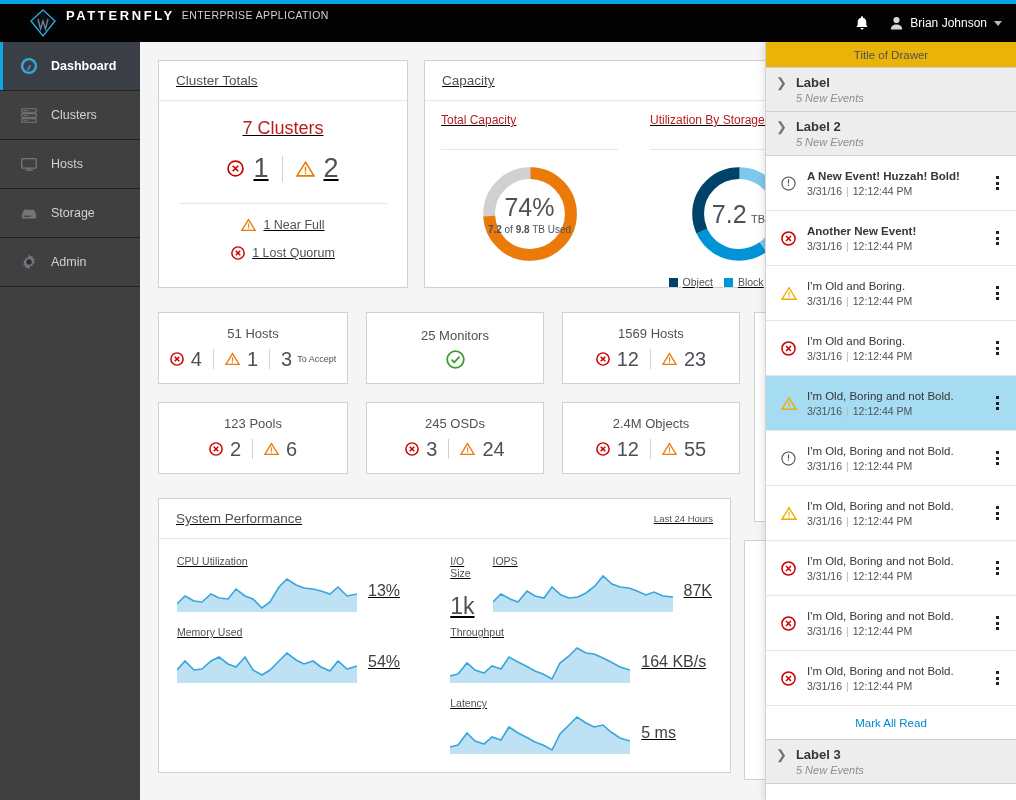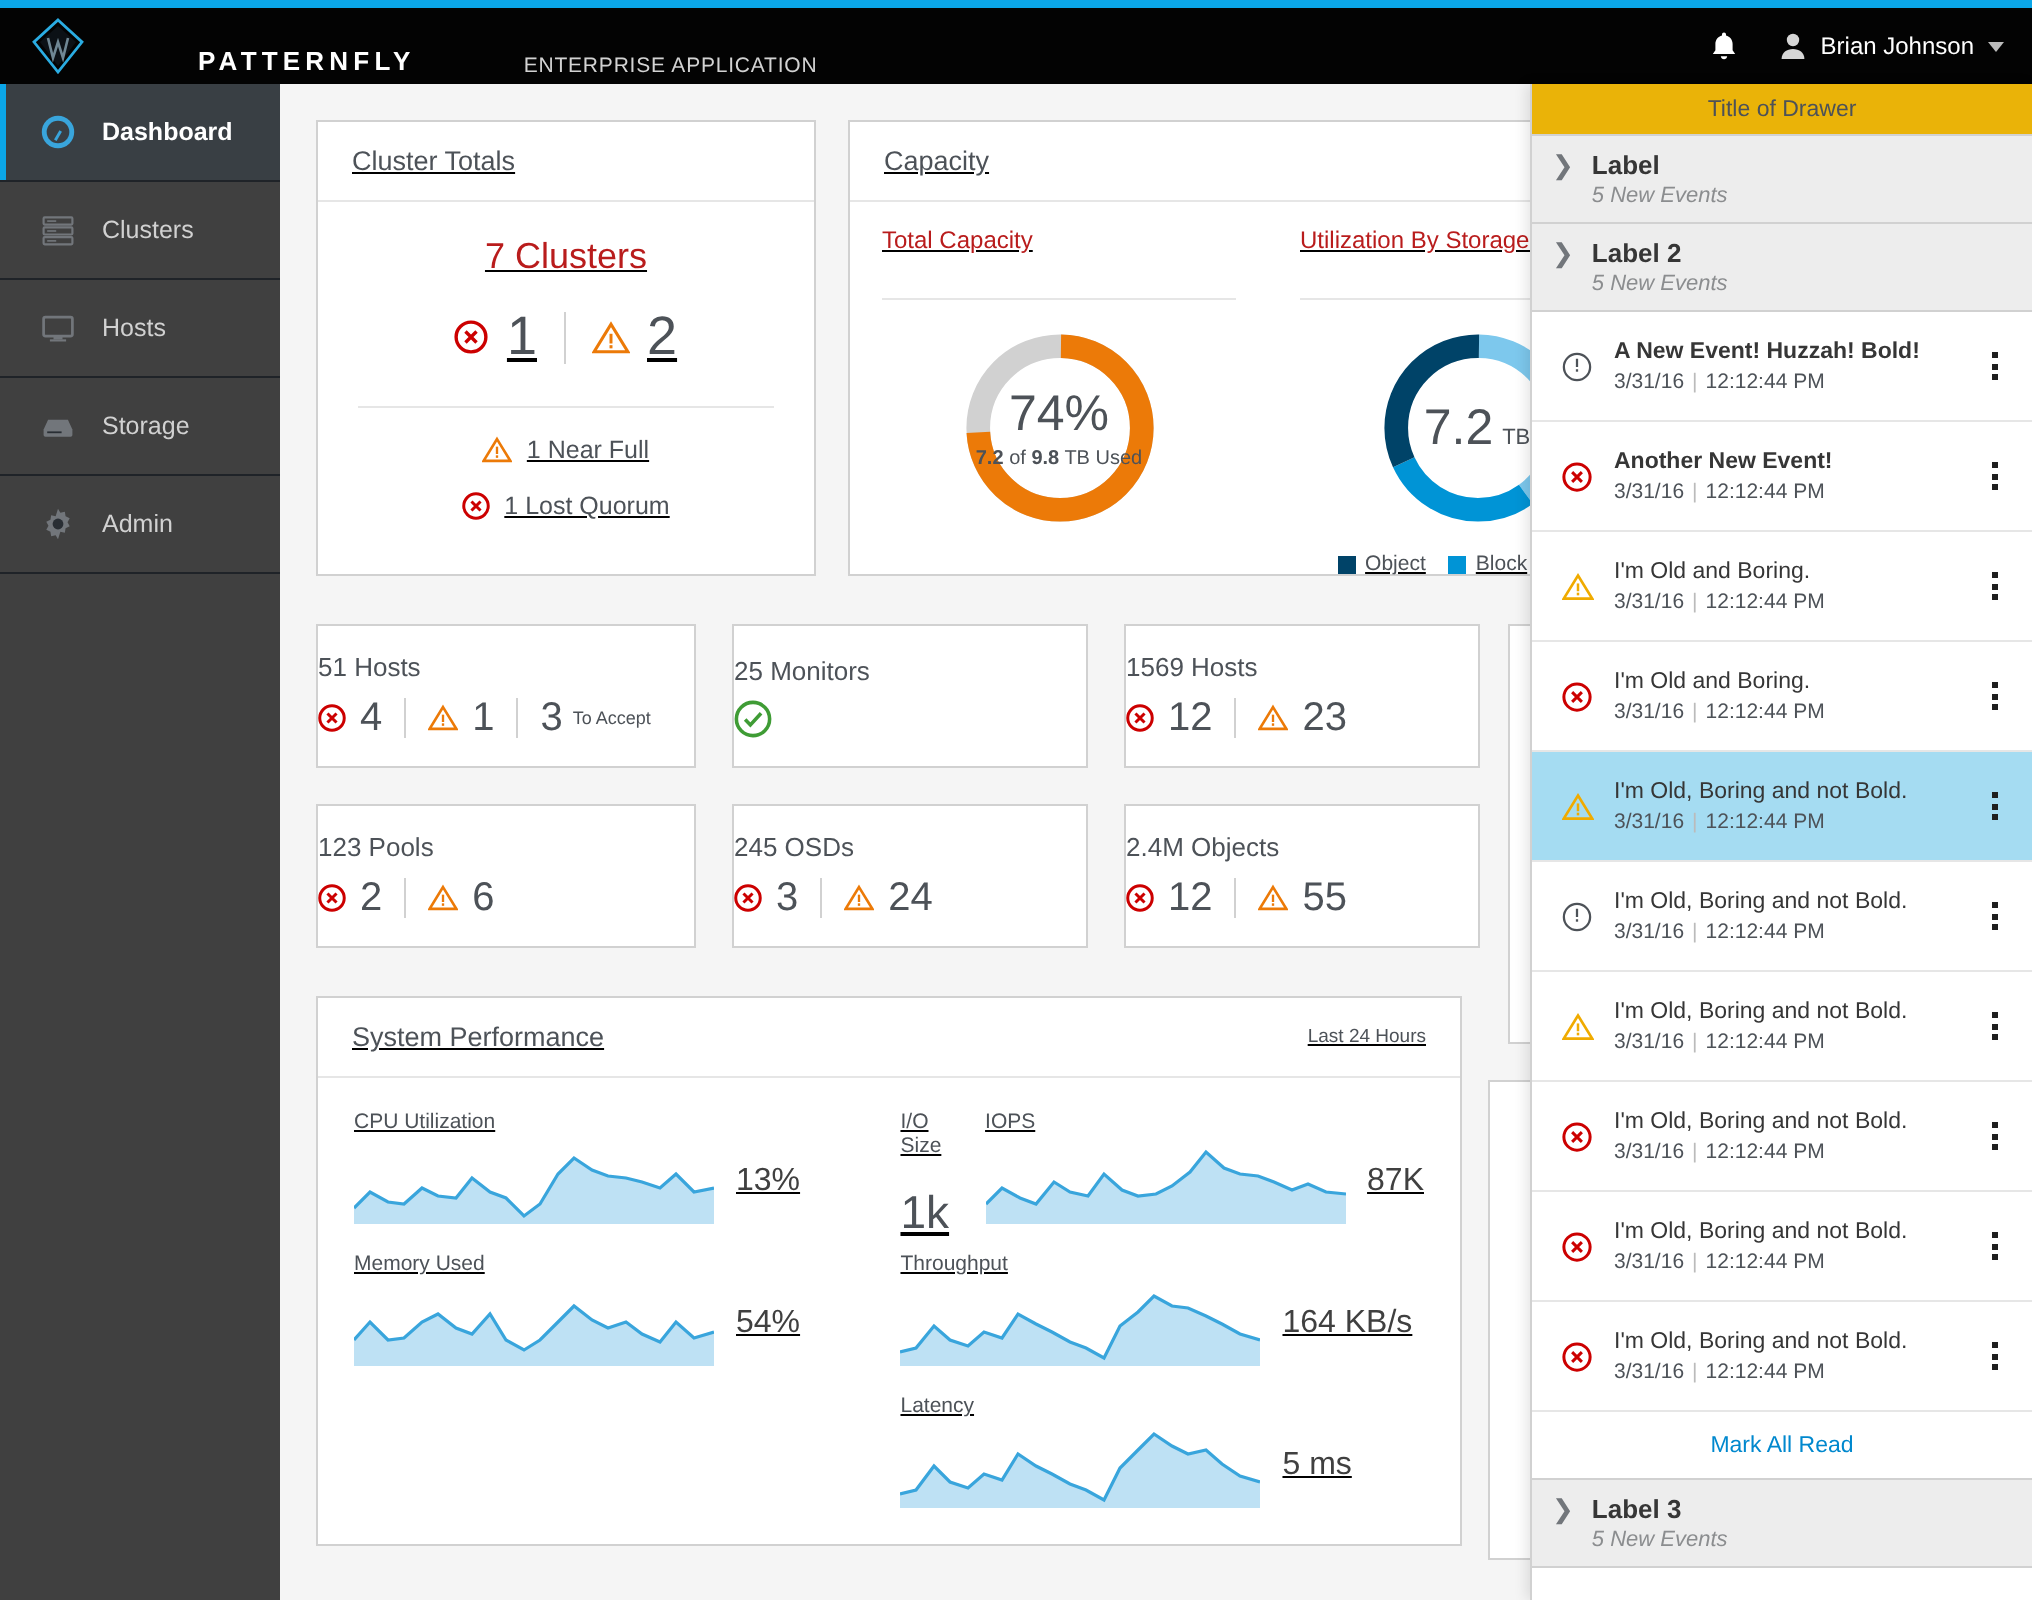--- a/index.html
+++ b/index.html
@@ -11,21 +11,21 @@
   #root { position: relative; width: 1016px; height: 800px; }
 
   
   .topstrip { position: absolute; top:0; left:0; width:1016px; height:4px; background:#0ba6e8; }
 
   
   .masthead {
     position: absolute; top:4px; left:0; width:1016px; height:38px;
     background:#030303; display:flex; align-items:center;
   }
-  .brand { display:flex; align-items:flex-end; padding-left:14px;gap:47px; }
+  .brand { display:flex; align-items:flex-start; padding-left:28px; }
   .brand-logo { width:30px; height:30px; position:relative; }
   .brand-name {
     color:#fff; font-size:13px; font-weight:bold; letter-spacing:2.6px; margin-left:8px;
   }
   .brand-sub {
     color:#d2d2d2; font-size:10.5px; letter-spacing:0.4px; margin-left:7px; position:relative; top:1px;
   }
   .masthead-right {
     margin-left:auto; display:flex; align-items:center; padding-right:14px; gap:20px;
   }
@@ -84,21 +84,21 @@
   .donut-big { font-size:25px; color:#4d5258; font-weight:300; }
   .donut-sub { font-size:10px; color:#4d5258; margin-top:2px; }
   .donut-sub b { font-weight:bold; }
   .donut-unit { font-size:11px; color:#4d5258; }
   .legend { display:flex; justify-content:center; gap:11px; margin-top:8px; }
   .legend-item { display:flex; align-items:center; gap:5px; font-size:10.5px; color:#4d5258; }
   .legend-sw { width:9px; height:9px; }
 
   
   .tile { position:absolute; background:#fff; border:1px solid #d1d1d1; height:72px;
-          display:flex; flex-direction:column; justify-content:center; }
+          display:flex; flex-direction:column; align-items:center; justify-content:center; }
   .tile-title { font-size:13px; color:#4d5258; }
   .tile-row { display:flex; align-items:center; gap:11px; margin-top:7px; }
   .tile-row .grp { display:flex; align-items:center; gap:7px; }
   .tile-num { font-size:20px; color:#4d5258; font-weight:300; }
   .tile-lbl { font-size:9px; color:#4d5258; margin-left:-2px; }
   .vsep-s { width:1px; height:20px; background:#d1d1d1; }
 
   
   .perf-card { position:absolute; left:18px; top:456px; width:573px; height:275px; }
   .perf-body { display:flex; padding:16px 18px 0 18px; }

